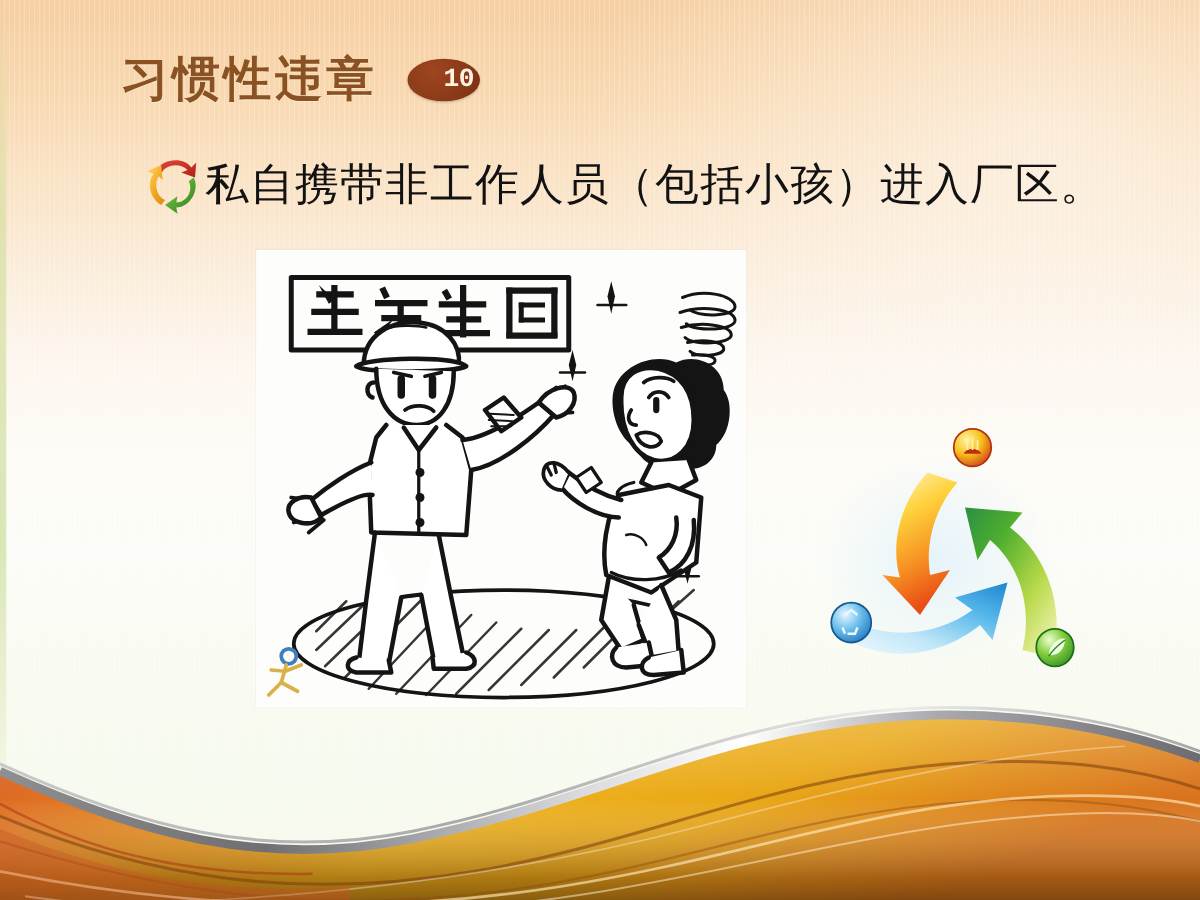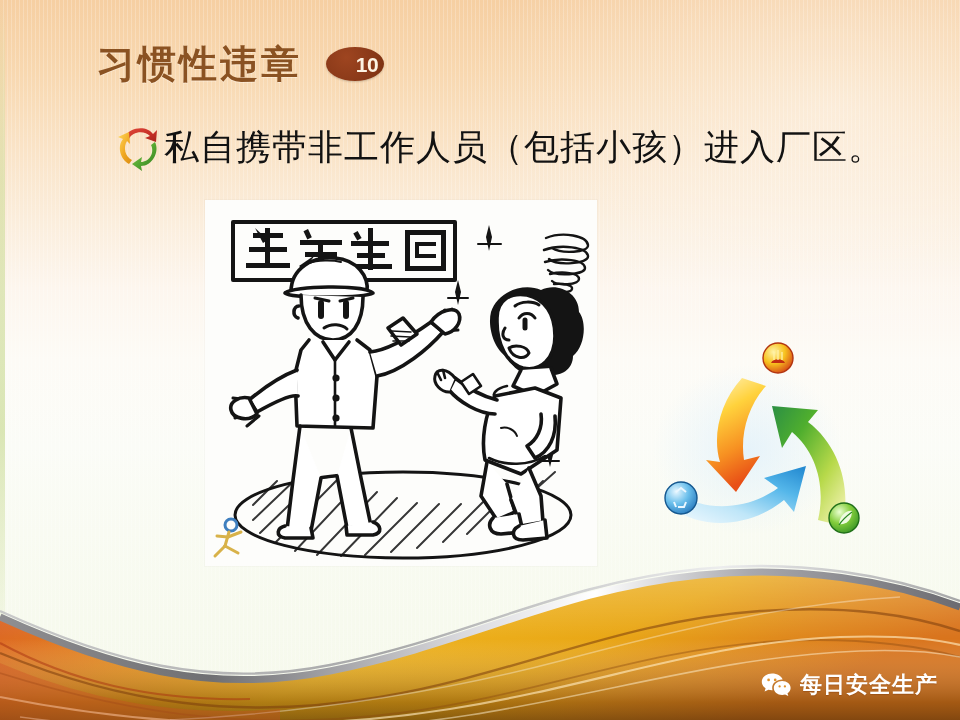--- a/index.html
+++ b/index.html
@@ -74,21 +74,21 @@
     line-height: 1;
     text-shadow: 0 1px 0 rgba(255,255,255,0.35);
     white-space: nowrap;
   }
   .num-badge {
     width: 34px;
     height: 34px;
     border-radius: 50%;
     background: radial-gradient(circle at 35% 30%, #9e4520 0%, #8b3a19 55%, #79300f 100%);
     color: #fdf3e2;
-    font-family: Liberation Sans, sans-serif;
+    font-family: Liberation Mono, monospace;
     font-size: 21px;
     font-weight: 700;
     display: flex;
     align-items: center;
     justify-content: center;
     line-height: 1;
     letter-spacing: -0.5px;
     box-shadow: 0 1px 2px rgba(0,0,0,0.18);
     padding-left: 24px;
   }
@@ -504,27 +504,14 @@
 
       <path d="M0 152 C150 182, 300 188, 450 164 C600 140, 700 98, 840 92 C900 90, 935 94, 960 100" fill="none" stroke="#ffe9bd" stroke-width="2.2" opacity="0.65"></path>
       <path d="M20 172 C170 192, 330 192, 470 170 C620 146, 720 112, 860 106 C910 104, 940 108, 960 112" fill="none" stroke="#fff4d6" stroke-width="1.6" opacity="0.5"></path>
       <path d="M170 175 C300 168, 430 150, 560 116 C680 84, 790 58, 900 52" fill="none" stroke="#ffffff" stroke-width="1.4" opacity="0.35"></path>
 
       <path d="M0 118 C90 156, 180 172, 280 164 L280 175 L0 175 Z" fill="#cf4a24" opacity="0.35"></path>
       <path d="M0 98 C70 136, 150 156, 250 154" fill="none" stroke="#a8300f" stroke-width="2" opacity="0.5"></path>
     </svg>
   </div>
 
-  <div class="watermark">
-    <span class="wm-logo">
-      <svg viewBox="0 0 30 26" xmlns="http://www.w3.org/2000/svg">
-        <path d="M11 1.5 C5 1.5, 0.8 5.4, 0.8 9.8 C0.8 12.4, 2.3 14.7, 4.6 16.2 L3.6 19.6 L7.4 17.8 C8.5 18.1, 9.7 18.3, 11 18.3 C11.2 18.3, 11.4 18.3, 11.6 18.2 C11.3 17.4, 11.2 16.6, 11.2 15.8 C11.2 11.2, 15.6 7.6, 21 7.6 C21.2 7.6, 21.4 7.6, 21.6 7.6 C20.7 4.1, 16.4 1.5, 11 1.5 Z" fill="#ffffff"></path>
-        <circle cx="7.6" cy="7.9" r="1.35" fill="#e0922a"></circle>
-        <circle cx="14.2" cy="7.9" r="1.35" fill="#e0922a"></circle>
-        <path d="M21.2 9 C25.9 9, 29.6 12.1, 29.6 15.9 C29.6 18.1, 28.4 20, 26.5 21.3 L27.3 24.1 L24.1 22.6 C23.2 22.8, 22.2 22.9, 21.2 22.9 C16.5 22.9, 12.8 19.8, 12.8 15.9 C12.8 12.1, 16.5 9, 21.2 9 Z" fill="#ffffff"></path>
-        <circle cx="18.6" cy="14.4" r="1.15" fill="#e0922a"></circle>
-        <circle cx="23.9" cy="14.4" r="1.15" fill="#e0922a"></circle>
-      </svg>
-    </span>
-    <span class="wm-text">每日安全生产</span>
-  </div>
 
 </div>
 
 </body></html>

